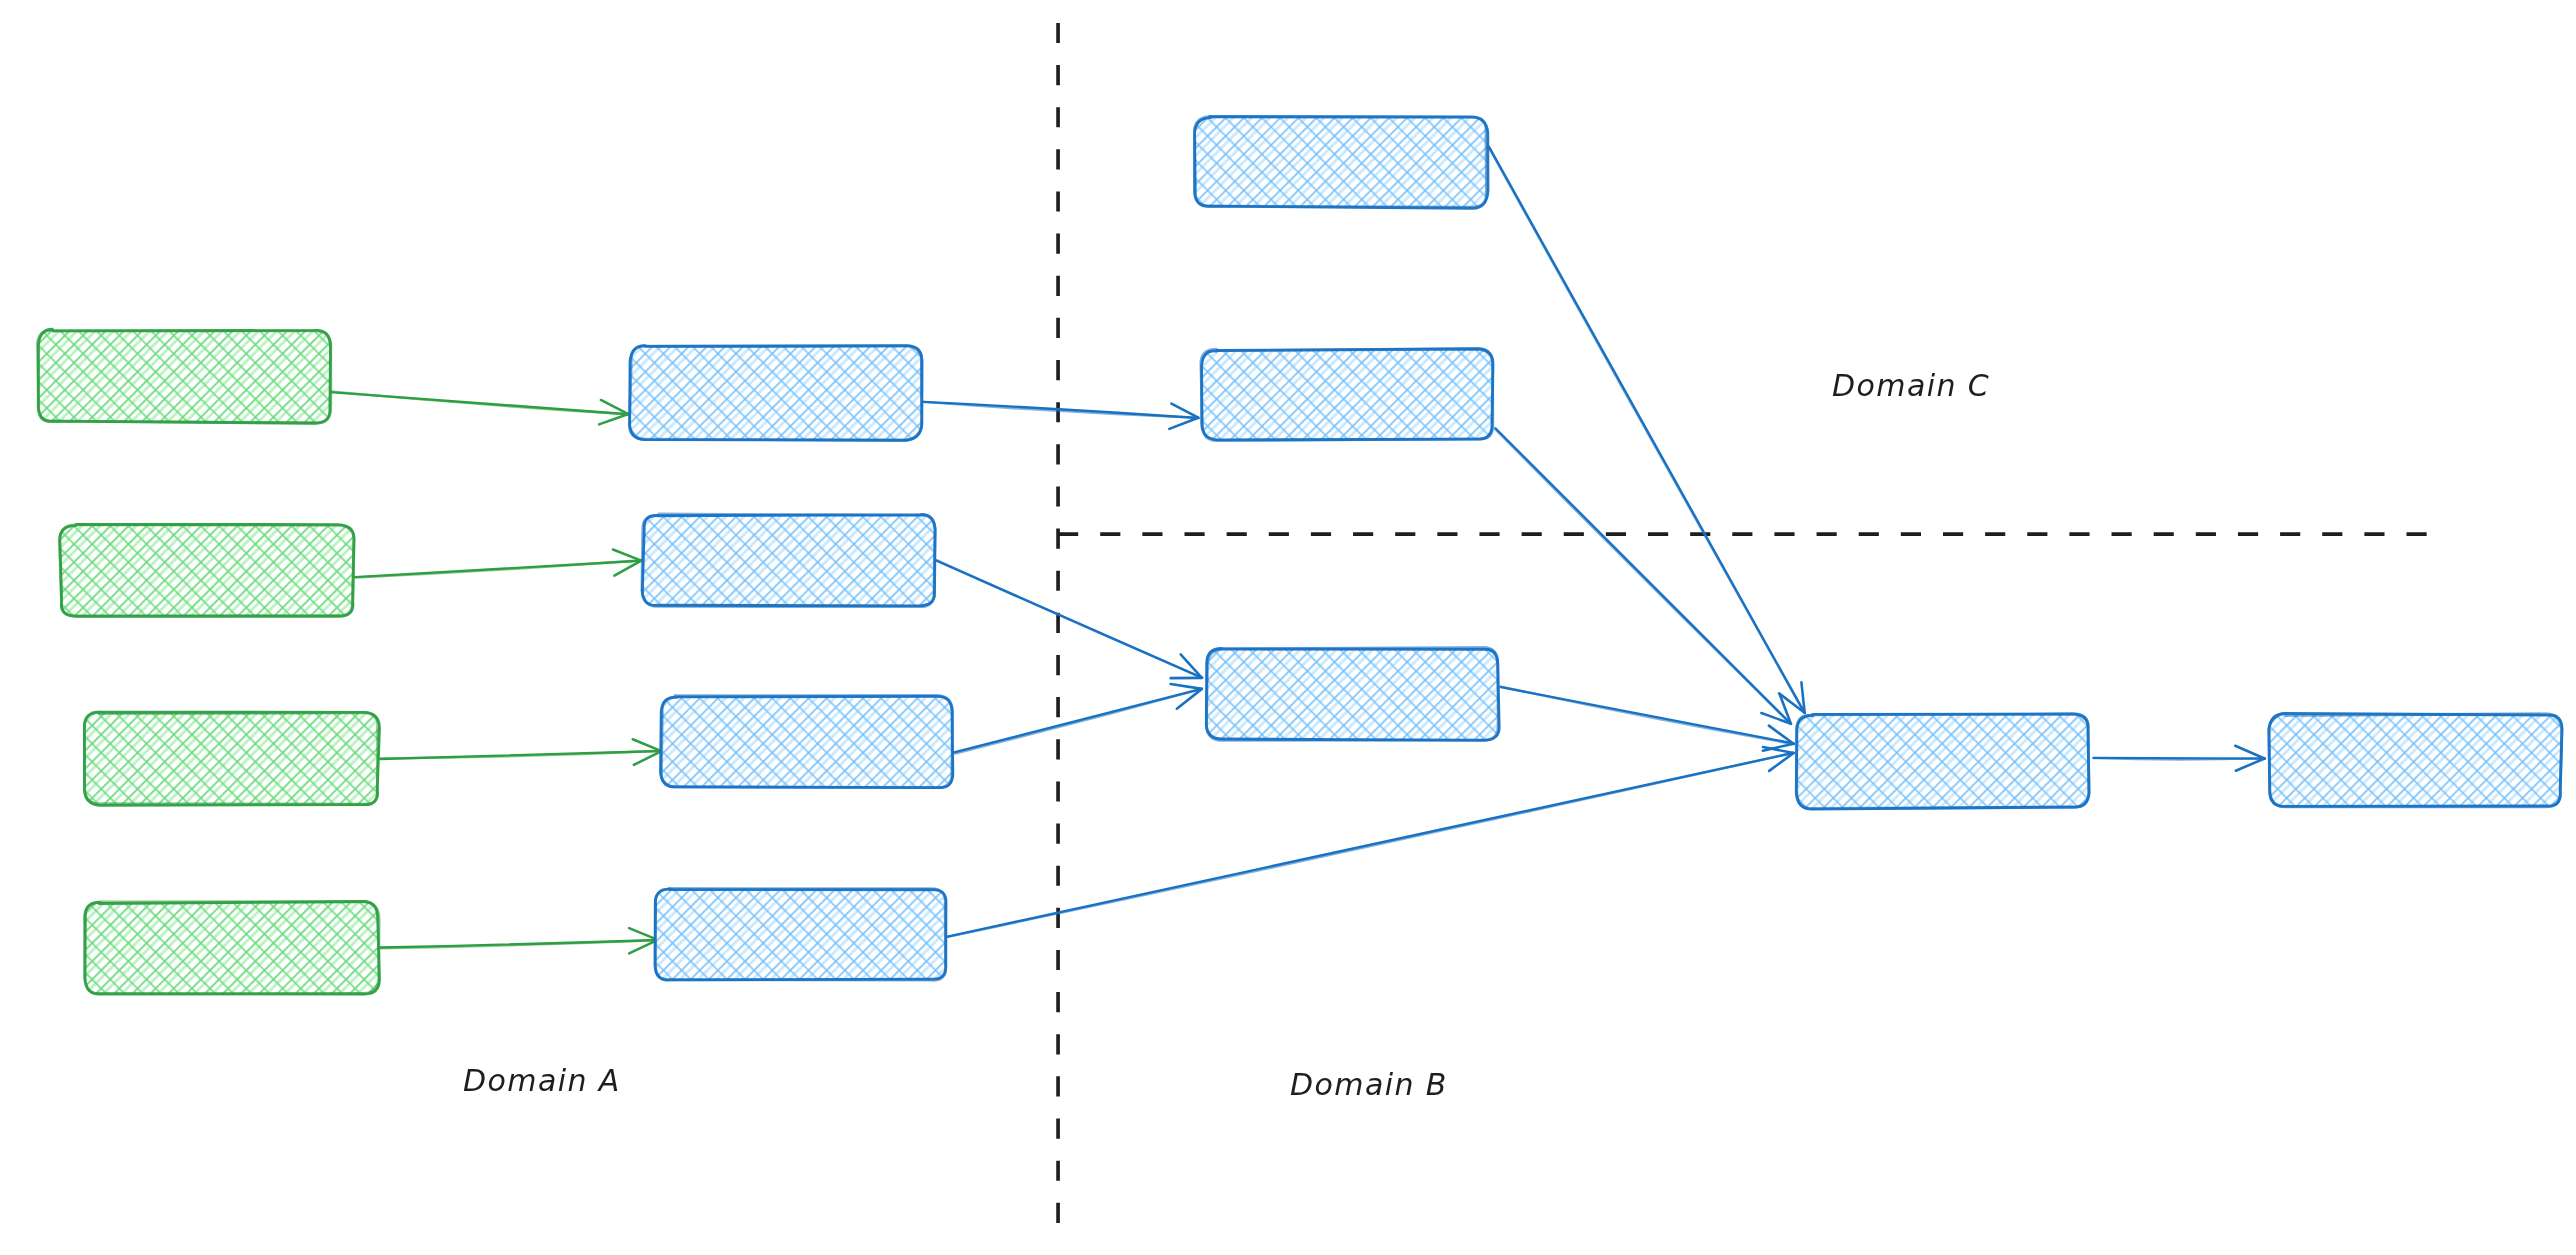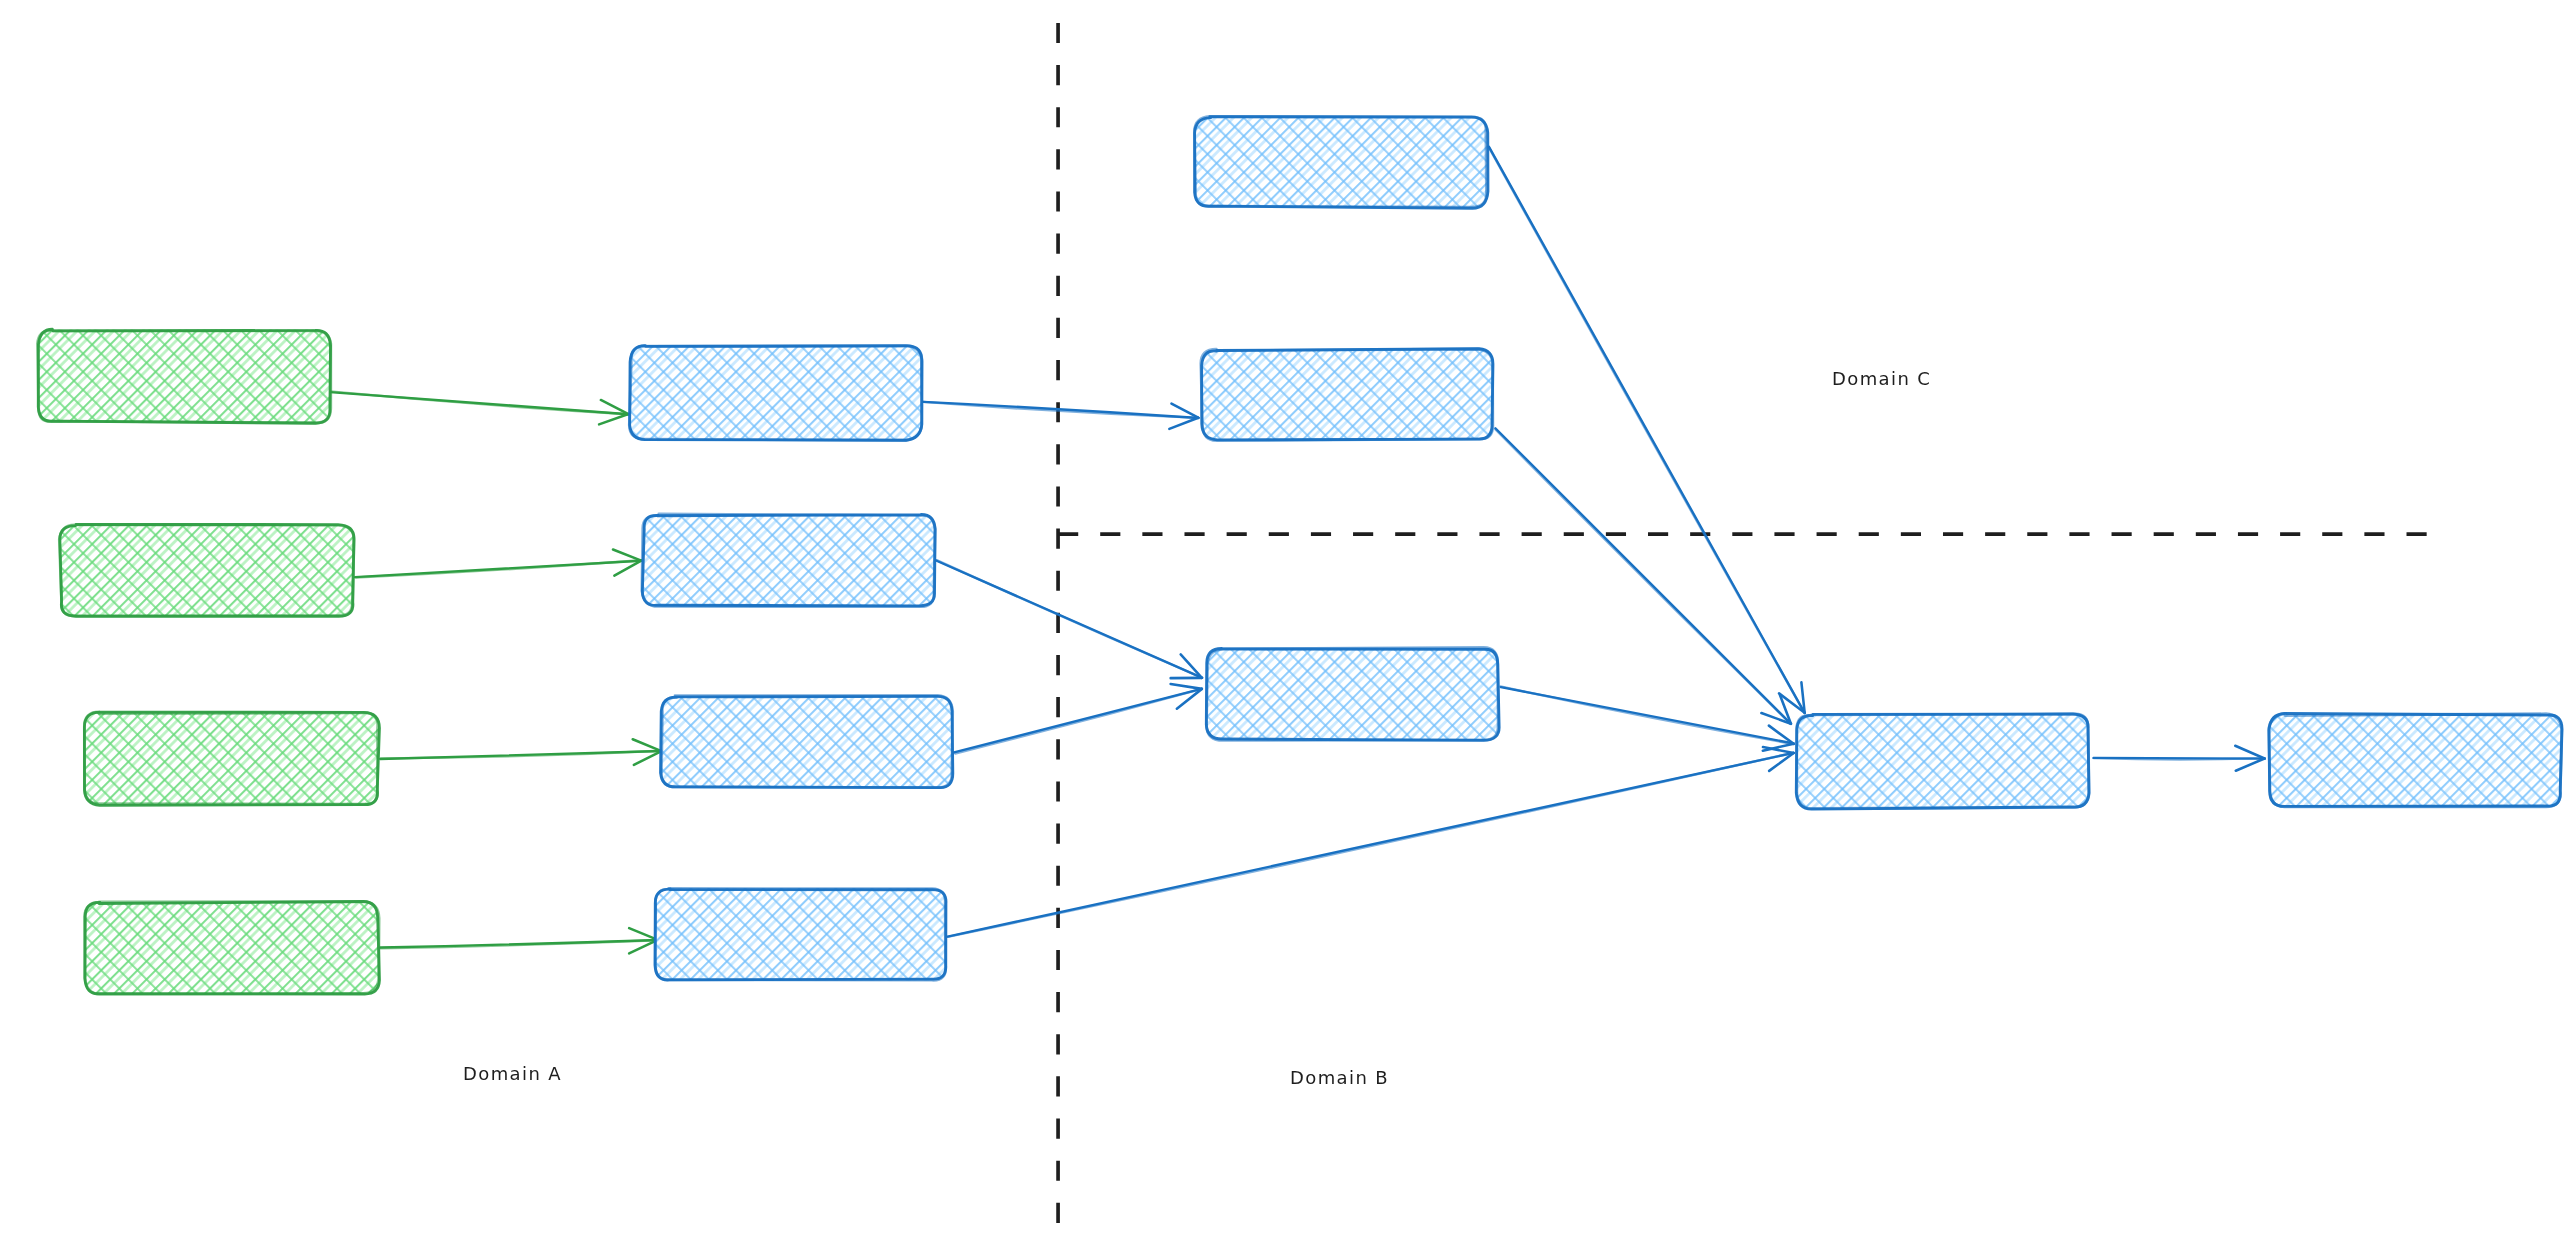--- a/index.html
+++ b/index.html
@@ -1,22 +1,22 @@
 <!DOCTYPE html>
 <html style="font-size:14.7px"><head>
 <meta charset="utf-8">
 <style>
   html,body{margin:0;padding:0;background:#ffffff;}
   body{width:2576px;height:1255px;overflow:hidden;
        font-family:"DejaVu Sans",sans-serif;}
   #canvas{position:relative;width:2576px;height:1255px;background:#ffffff;}
   svg.layer{position:absolute;top:0;left:0;width:2576px;height:1255px;}
   .domain-label{position:absolute;font-family:"DejaVu Sans",sans-serif;
-      font-size:18px;color:#1e1e1e;letter-spacing:1.4px;
-      white-space:nowrap;}
+      font-size:30px;color:#1e1e1e;letter-spacing:1.4px;
+      font-style:italic;white-space:nowrap;}
 </style>
 </head>
 <body>
 
 <div id="canvas">
 
   <svg class="layer" viewBox="0 0 2812 1370" xmlns="http://www.w3.org/2000/svg">
     <defs>
       <pattern id="hatch-green" width="14" height="14" patternUnits="userSpaceOnUse" patternTransform="rotate(45)">
         <rect width="14" height="14" fill="#ffffff"></rect>

